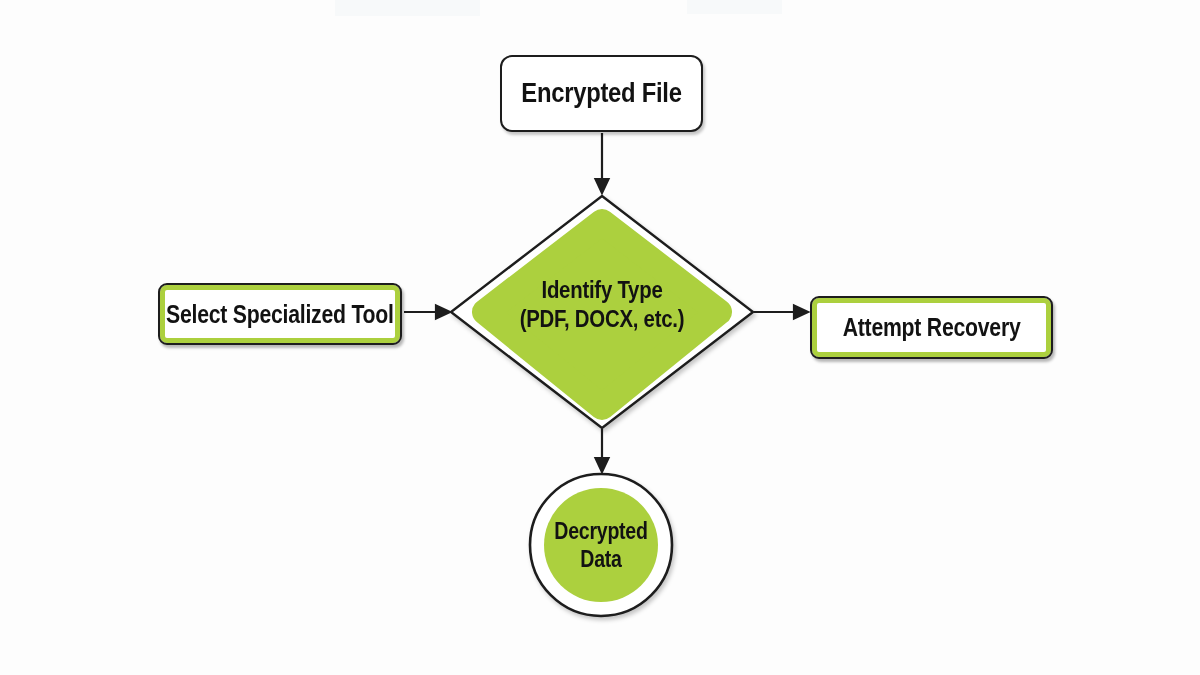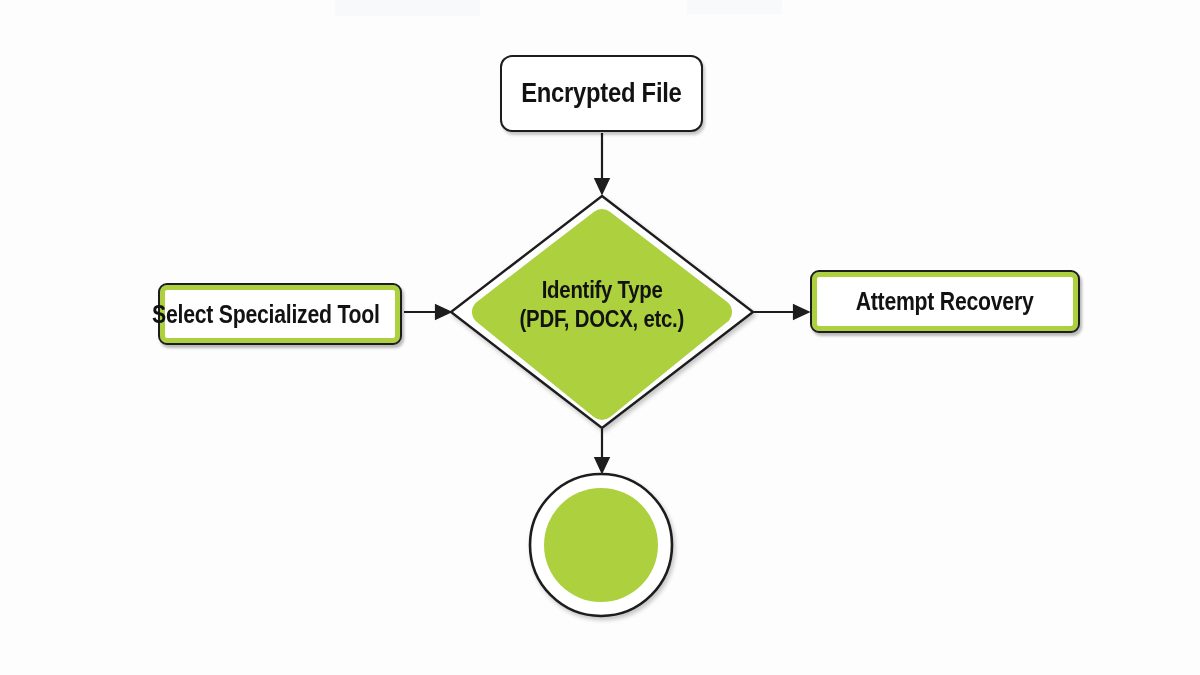--- a/index.html
+++ b/index.html
@@ -32,21 +32,21 @@
     transform:scaleX(0.85);
     font-weight:bold;
     color:#121212;
     letter-spacing:-0.3px;
     white-space:nowrap;
     text-align:center;
   }
   .overlay-label{
     position:absolute;z-index:3;
     display:flex;flex-direction:column;
-    align-items:center;justify-content:center;
+    justify-content:center;
     text-align:center;
     pointer-events:none;
     border-radius:20px;
   }
   .overlay-label .node-label{line-height:1.22;}
   #lbl-encrypted .node-label{font-size:28px;}
   #box-select .node-label{font-size:25px;}
   #box-attempt .node-label{font-size:25px;}
   #lbl-identify .node-label{font-size:24px;}
   #lbl-decrypted .node-label{font-size:23px;}
@@ -92,27 +92,31 @@
       </g>
     </g>
   </svg>
 
   <div class="node-box rect-plain" id="box-encrypted" style="left:500px;top:55px;width:203px;height:77px;">
   </div>
   <div class="overlay-label" id="lbl-encrypted" style="left:500px;top:55px;width:203px;height:77px;">
     <span class="node-label">Encrypted File</span>
   </div>
 
-  <div class="node-box rect-green" id="box-select" style="left:158px;top:283px;width:244px;height:62px;justify-content:flex-end;">
+  <div class="node-box rect-green" id="box-select" style="left:158px;top:283px;width:244px;height:62px;">
     <span class="node-label">Select Specialized Tool</span>
   </div>
 
-  <div class="node-box rect-green" id="box-attempt" style="left:810px;top:270px;width:270px;height:63px;">
+  <div class="node-box rect-green" id="box-attempt" style="left:810px;top:296px;width:243px;height:63px;">
     <span class="node-label">Attempt Recovery</span>
   </div>
 
   <div class="overlay-label" id="lbl-identify" style="left:452px;top:262px;width:300px;height:84px;">
     <span class="node-label">Identify Type</span>
     <span class="node-label">(PDF, DOCX, etc.)</span>
   </div>
 
+  <div class="overlay-label" id="lbl-decrypted" style="left:531px;top:505px;width:140px;height:80px;">
+    <span class="node-label">Decrypted</span>
+    <span class="node-label">Data</span>
+  </div>
 
 </div>
 
 </body></html>

